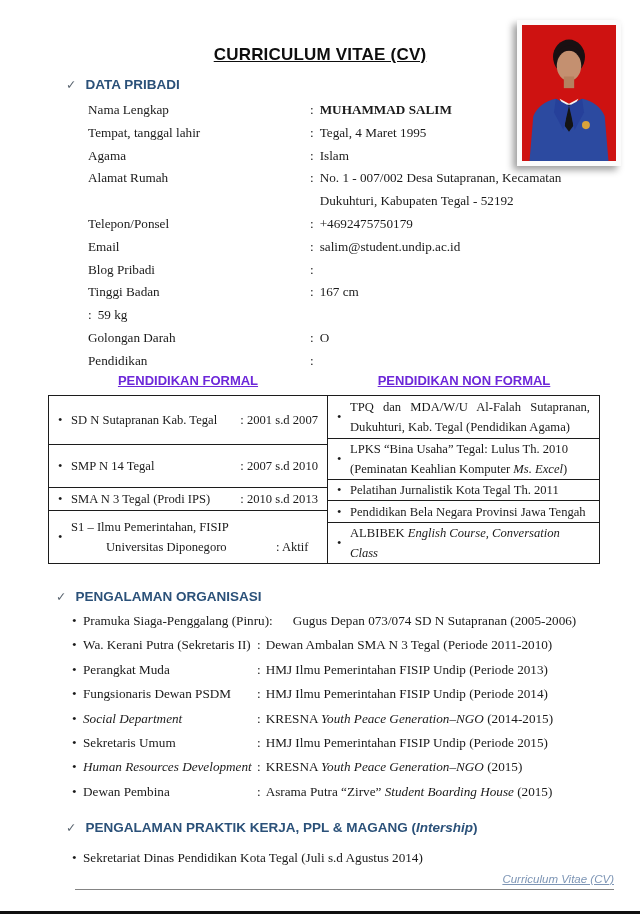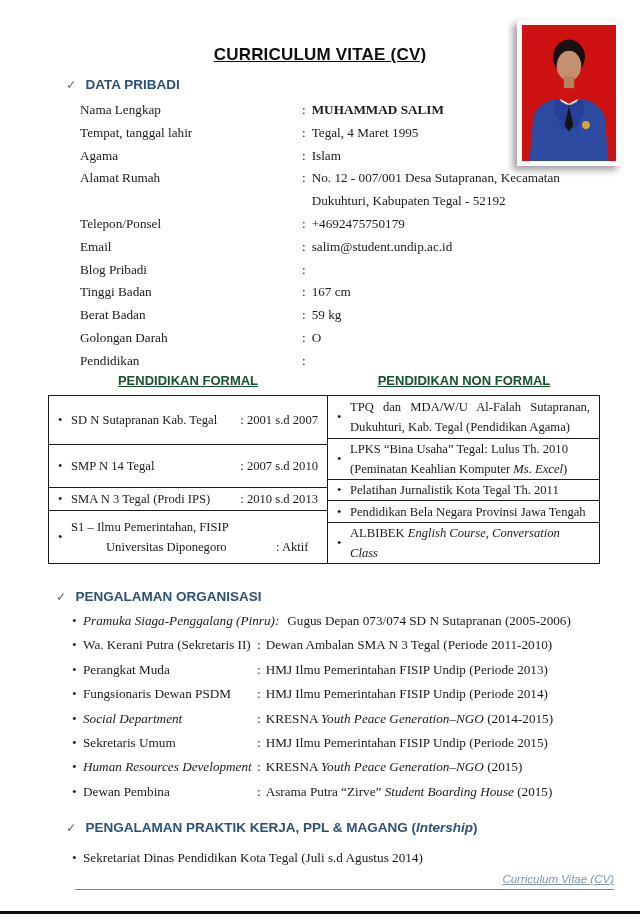--- a/index.html
+++ b/index.html
@@ -15,28 +15,28 @@
   .photo svg{display:block;width:100%;height:100%;}
   
   .sec-head{position:absolute;font-family:"Liberation Sans",sans-serif;font-weight:bold;
             font-size:13.5px;color:#2b5179;}
   .check{color:#5a6570;margin-right:9px;font-weight:normal;font-size:12.5px;}
   .sh-data{top:77px;left:66px;}
   .sh-org{top:589px;left:56px;}
   .sh-praktik{top:820px;left:66px;}
   .it{font-style:italic;}
   
-  .dp-rows{position:absolute;top:99px;left:80px;width:532px;font-size:13.2px;}
+  .dp-rows{position:absolute;top:99px;left:88px;width:532px;font-size:13.2px;}
   .dp-row{display:flex;line-height:22.8px;}
   .dp-lbl{width:222px;flex:none;}
   .dp-colon{flex:none;margin-right:6px;}
   .v-bold{font-weight:bold;}
   
   .edu-heads{position:absolute;top:373px;left:48px;width:552px;display:flex;
-             font-family:"Liberation Sans",sans-serif;font-weight:bold;font-size:13px;color:#14532d;}
+             font-family:"Liberation Sans",sans-serif;font-weight:bold;font-size:13px;color:#6d28d9;}
   .eh{width:280px;text-align:center;text-decoration:underline;}
   .eh2{width:272px;}
   
   .edu-table{position:absolute;top:395px;left:48px;width:552px;height:169px;display:flex;
              border:1.6px solid #1c1c1c;box-sizing:border-box;font-size:12.6px;}
   .colL{width:278px;flex:none;display:flex;flex-direction:column;}
   .colR{flex:1;border-left:1.6px solid #1c1c1c;display:flex;flex-direction:column;min-width:0;}
   .cell{display:flex;align-items:center;padding:0 9px;box-sizing:border-box;line-height:20px;}
   .cell + .cell{border-top:1.6px solid #1c1c1c;}
   .colL .c1{height:48px;} .colL .c2{height:43px;} .colL .c3{height:23px;} .colL .c4{flex:1;}
@@ -45,21 +45,21 @@
   .cl{flex:1;min-width:0;}
   .lrow{display:flex;justify-content:space-between;}
   .uni{display:inline-block;width:170px;margin-left:35px;}
   .just{text-align:justify;}
   
   .org-items{position:absolute;top:609px;left:72px;width:548px;font-size:13.2px;}
   .org-item{display:flex;line-height:24.4px;}
   .ob{width:11px;flex:none;}
   .ol{width:174px;flex:none;}
   .oc{flex:none;margin-right:5px;}
-  .flow .ol{width:auto;margin-right:8px;font-style:italic;}
+  .flow .ol{width:auto;margin-right:20px;}
   
   .praktik-item{position:absolute;top:847px;left:72px;display:flex;font-size:13.2px;line-height:22px;}
   
   .footer{position:absolute;top:869px;left:75px;right:26px;border-bottom:1.2px solid #848484;
           text-align:right;padding-bottom:2px;}
   .footer-text{font-family:"Liberation Sans",sans-serif;font-style:italic;font-size:11.5px;
                color:#7d95b5;text-decoration:underline;}
   .bottom-bar{position:absolute;top:911px;left:0;width:640px;height:3px;background:#101010;}
 </style>
 </head>
@@ -101,21 +101,21 @@
         <span>Tegal, 4 Maret 1995</span>
       </div>
     <div class="dp-row">
         <span class="dp-lbl">Agama</span>
         <span class="dp-colon">:</span>
         <span>Islam</span>
       </div>
     <div class="dp-row">
         <span class="dp-lbl">Alamat Rumah</span>
         <span class="dp-colon">:</span>
-        <span><span>No. 12 - 007/001 Desa Sutapranan, Kecamatan</span><br><span>Dukuhturi, Kabupaten Tegal - 52192</span></span>
+        <span><span>No. 1 - 007/002 Desa Sutapranan, Kecamatan</span><br><span>Dukuhturi, Kabupaten Tegal - 52192</span></span>
       </div>
     <div class="dp-row">
         <span class="dp-lbl">Telepon/Ponsel</span>
         <span class="dp-colon">:</span>
         <span>+4692475750179</span>
       </div>
     <div class="dp-row">
         <span class="dp-lbl">Email</span>
         <span class="dp-colon">:</span>
         <span>salim@student.undip.ac.id</span>
@@ -123,21 +123,20 @@
     <div class="dp-row">
         <span class="dp-lbl">Blog Pribadi</span>
         <span class="dp-colon">:</span>
       </div>
     <div class="dp-row">
         <span class="dp-lbl">Tinggi Badan</span>
         <span class="dp-colon">:</span>
         <span>167 cm</span>
       </div>
     <div class="dp-row">
-        <span class="dp-lbl">Berat Badan</span>
         <span class="dp-colon">:</span>
         <span>59 kg</span>
       </div>
     <div class="dp-row">
         <span class="dp-lbl">Golongan Darah</span>
         <span class="dp-colon">:</span>
         <span>O</span>
       </div>
     <div class="dp-row">
         <span class="dp-lbl">Pendidikan</span>

